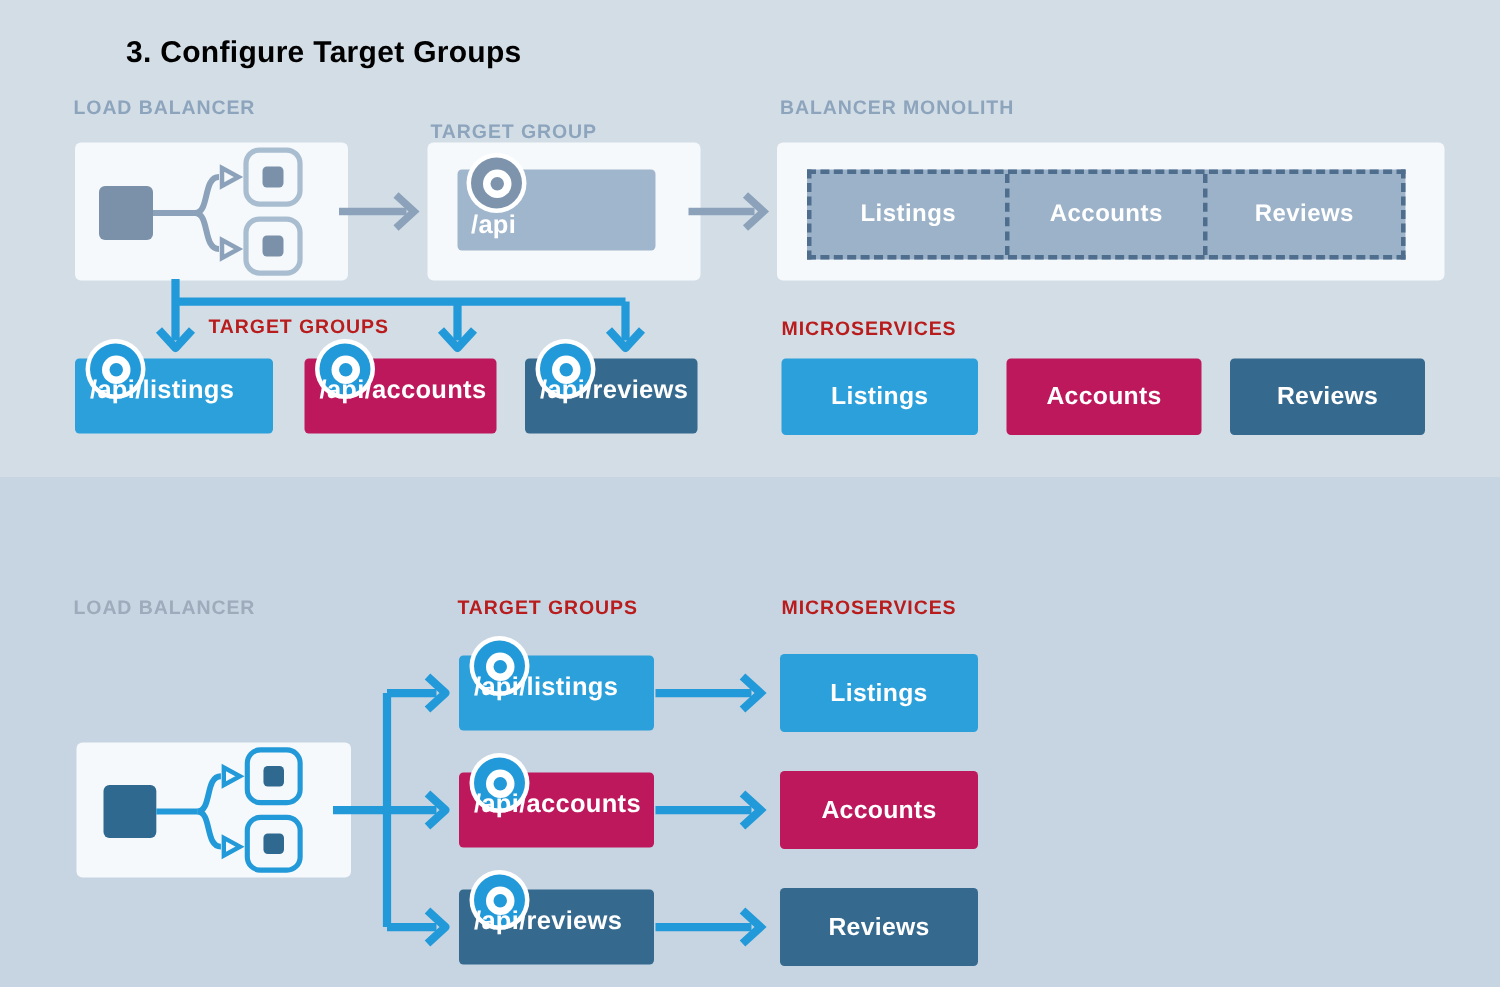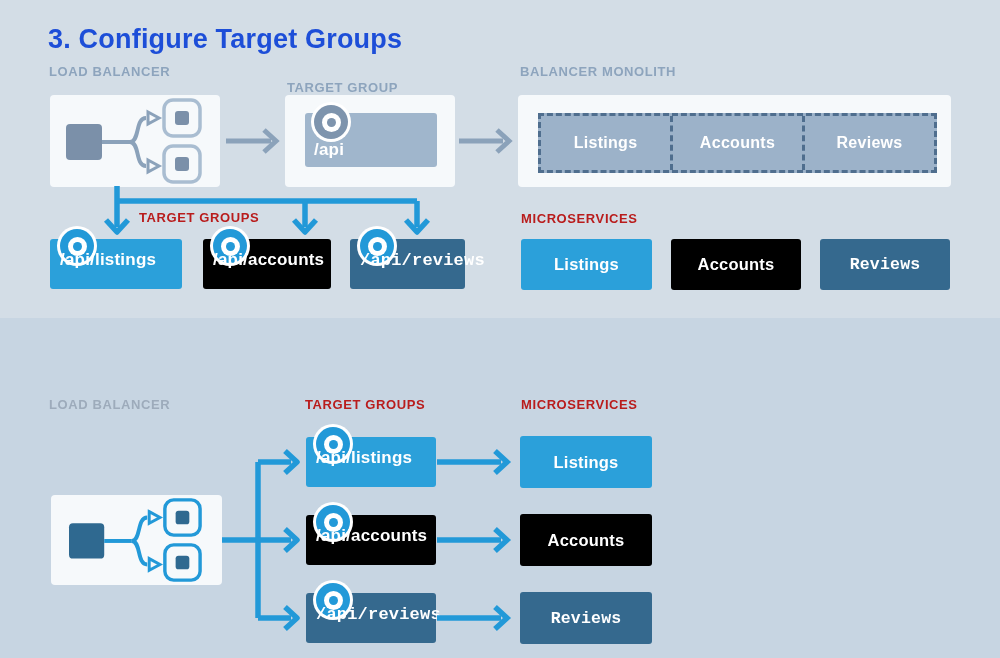--- a/index.html
+++ b/index.html
@@ -1,29 +1,29 @@
 <!DOCTYPE html>
 <html><head>
 <meta charset="utf-8">
 <style>
   html,body{margin:0;padding:0;background:#d2dce6;}
   #stage{position:relative;width:1000px;height:658px;overflow:hidden;
          font-family:"Liberation Sans",sans-serif;font-weight:bold;}
   .panel{position:absolute;left:0;width:1000px;}
   #panel-configure{top:0;height:318px;background:#d3dde6;}
   #panel-switch{top:318px;height:340px;background:#c7d5e2;}
-  .title{position:absolute;font-size:27px;color:#1d4ed8;letter-spacing:.2px;}
+  .title{position:absolute;font-size:20px;color:#000000;letter-spacing:.2px;margin-left:36px;}
   .seclabel{position:absolute;font-size:13px;letter-spacing:.6px;color:#8da4bd;white-space:nowrap;}
   .seclabel.blue{color:#b91c1c;}
   .seclabel.gray2{color:#9dabbb;}
-  .whitebox{position:absolute;background:#f6f9fb;border-radius:4px;}
+  .whitebox{position:absolute;background:#f6f9fb;border-radius:4px;padding-left:12px;}
   .cbox{position:absolute;border-radius:3px;color:#ffffff;}
   .bg-bright{background:#2ba0da;}
-  .bg-mid{background:#000000;}
-  .bg-dark{background:#35698e;font-family:Liberation Mono, monospace;}
+  .bg-mid{background:#be185d;}
+  .bg-dark{background:#35698e;}
   .bg-slate{background:#a0b6cc;}
   .tg-text{position:absolute;left:10px;bottom:19px;font-size:17px;letter-spacing:.2px;}
   .ms-box{display:flex;align-items:center;justify-content:center;font-size:16.5px;letter-spacing:.2px;}
   .bullseye{position:absolute;width:34px;height:34px;border-radius:50%;
             box-shadow:0 0 0 3px #ffffff;display:flex;align-items:center;justify-content:center;
             background:#2299d8;}
   .bullseye .ring{width:19px;height:19px;border-radius:50%;background:#ffffff;
                   display:flex;align-items:center;justify-content:center;}
   .bullseye .dot{width:9px;height:9px;border-radius:50%;background:#2299d8;}
   .bullseye.gray{background:#7e94ad;}

